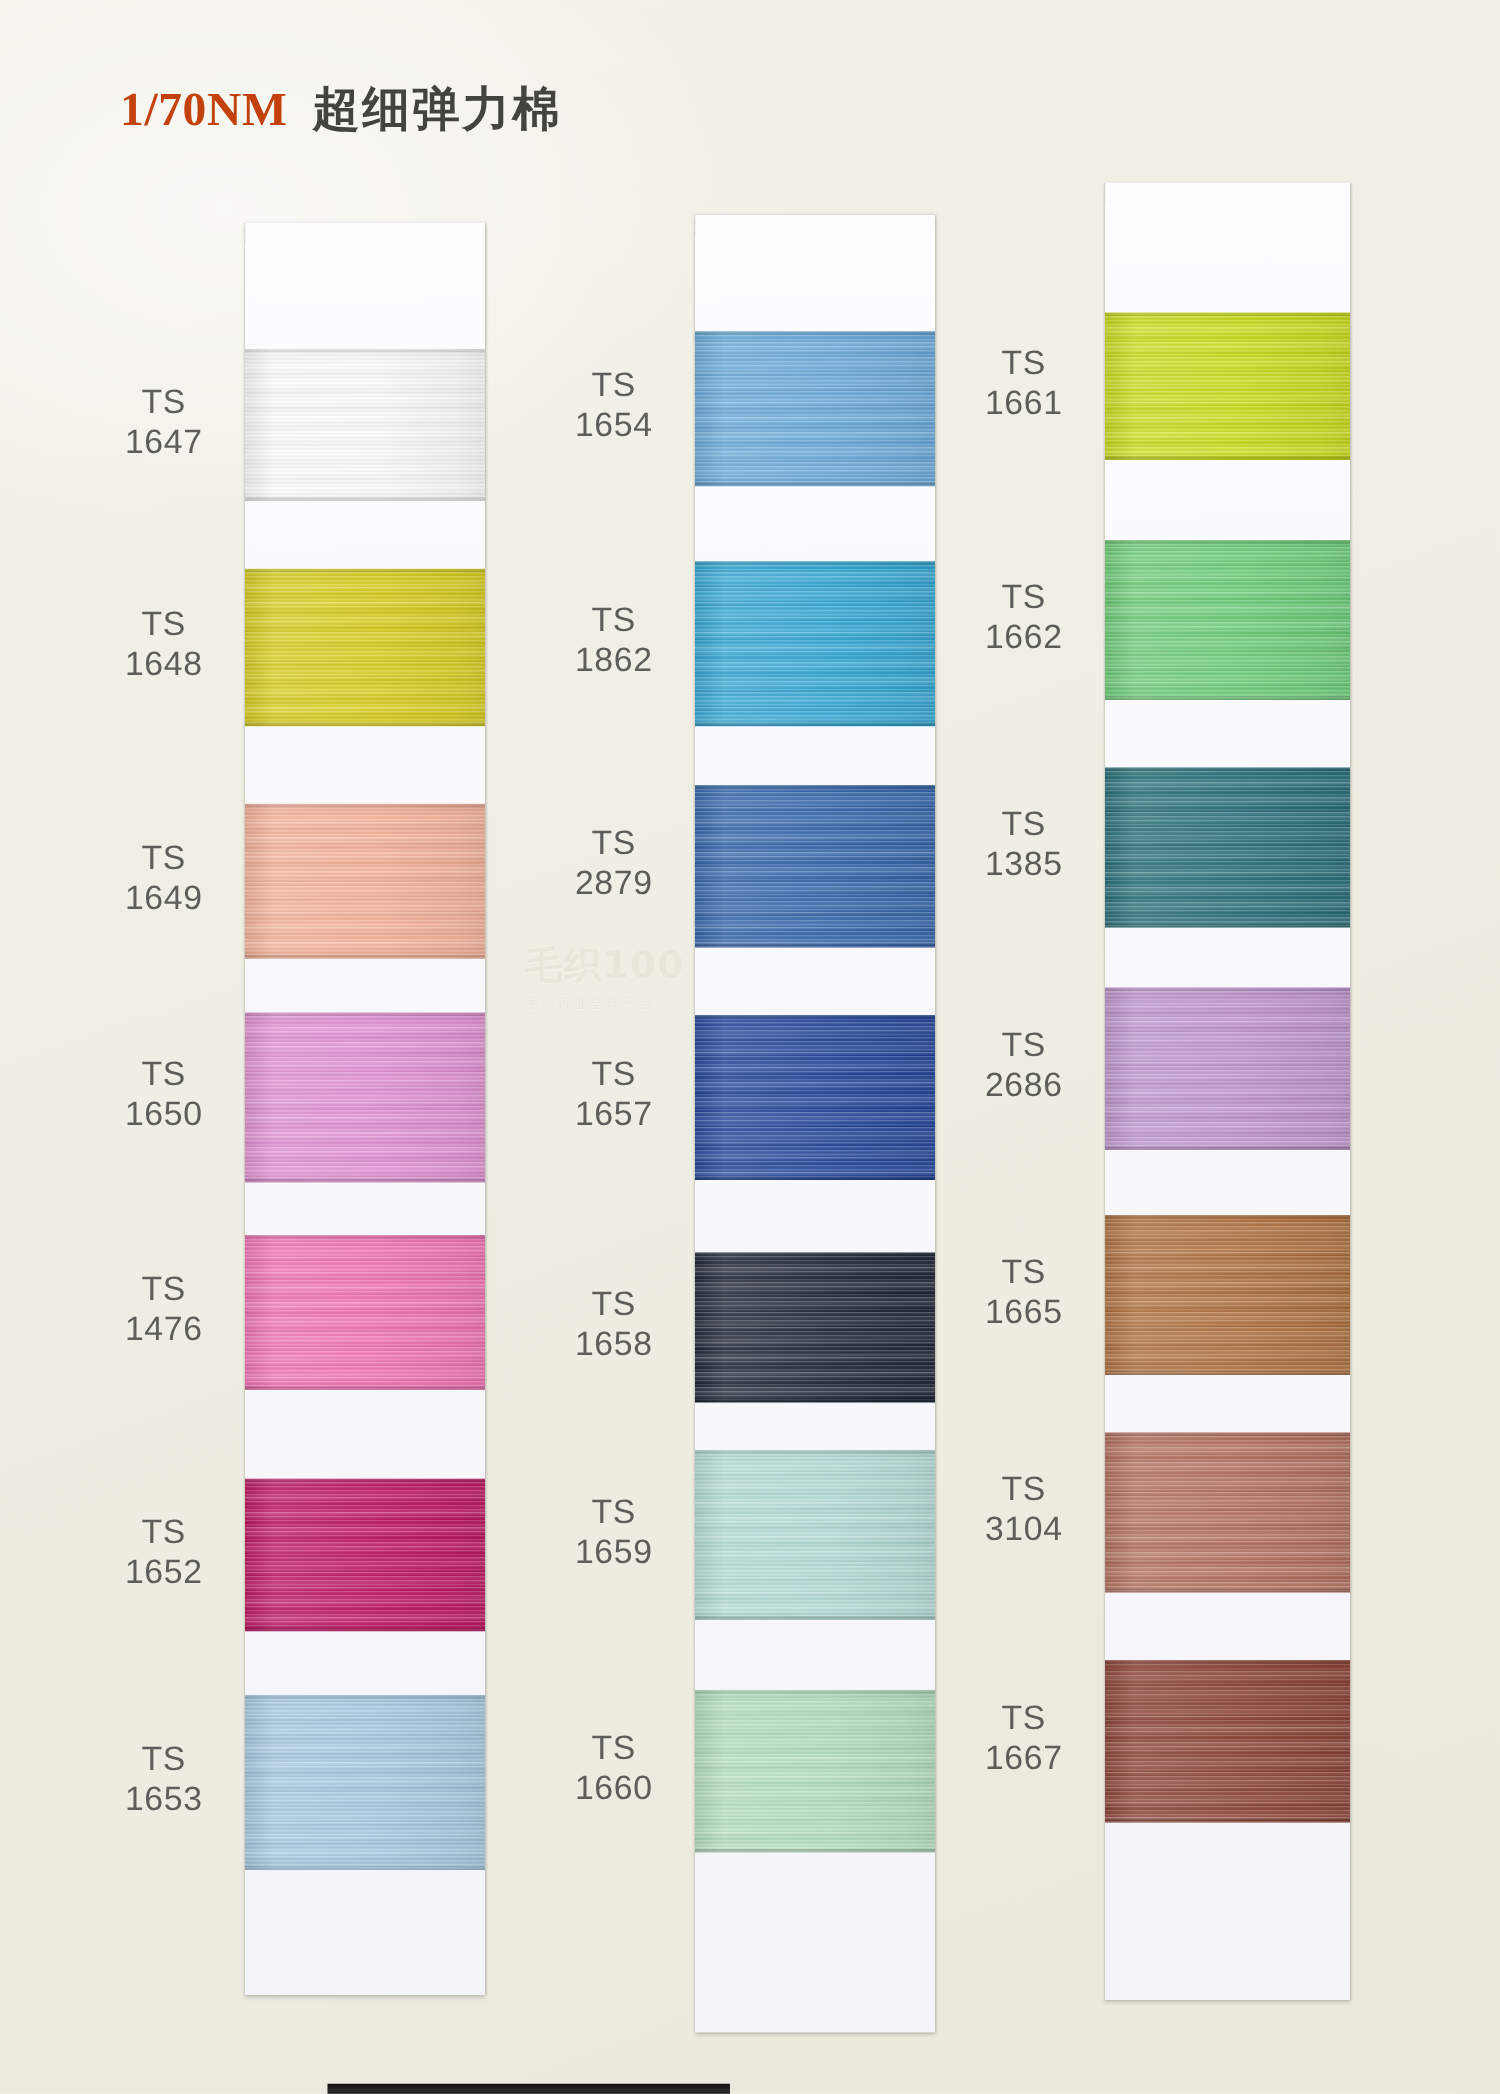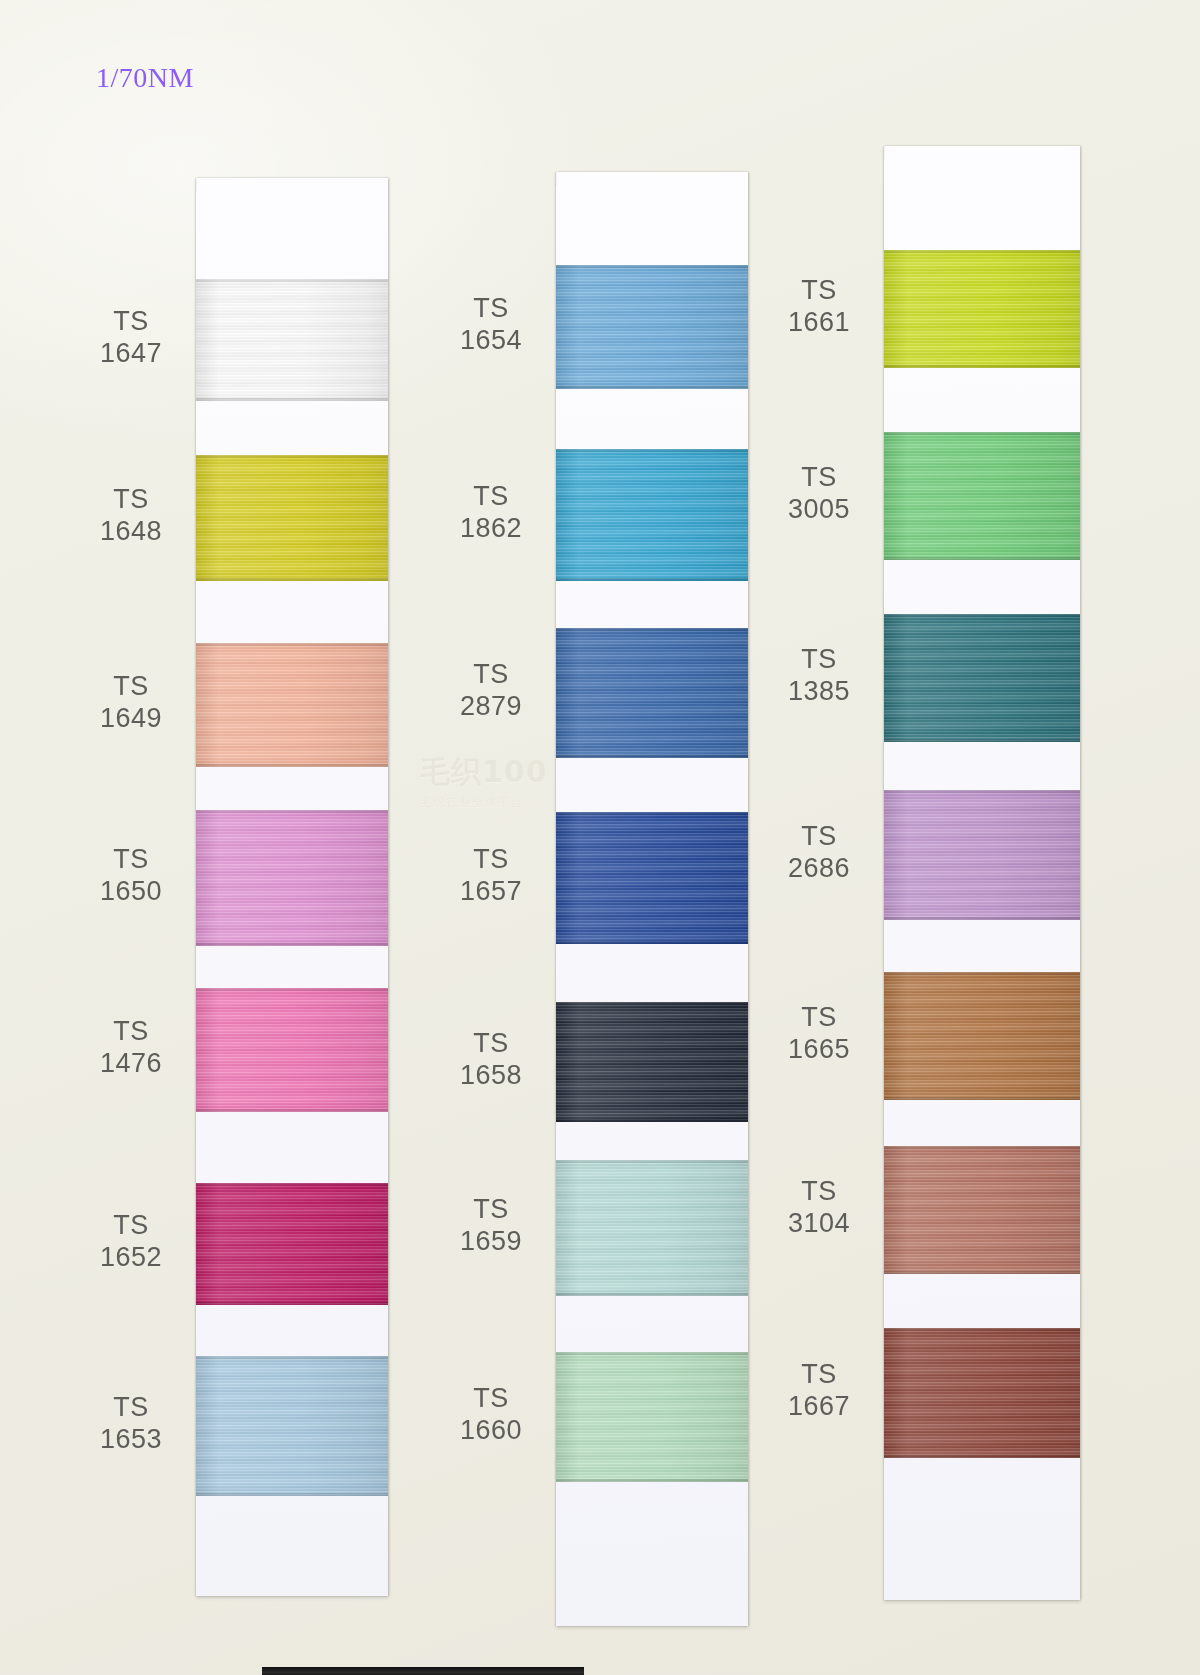--- a/index.html
+++ b/index.html
@@ -33,23 +33,23 @@
     left: 96px;
     top: 62px;
     width: 1000px;
     height: 60px;
     display: flex;
     align-items: baseline;
     white-space: nowrap;
   }
   .title-main {
     font-family: "Liberation Serif", serif;
-    font-weight: normal;
-    font-size: 28px;
-    color: #8b5cf6;
+    font-weight: bold;
+    font-size: 38px;
+    color: #c2410c;
     letter-spacing: .5px;
   }
   .title-cn {
     font-family: "DejaVu Sans", sans-serif;
     font-weight: bold;
     font-size: 38px;
     color: #44443f;
     margin-left: 20px;
     letter-spacing: 2px;
   }
@@ -188,20 +188,21 @@
     background: linear-gradient(180deg, #111 0%, #2c2c2c 60%, #000 100%);
   }
 </style>
 </head>
 <body>
 
 <div id="paper-noise"></div>
 
 <div id="header">
   <span class="title-main">1/70NM</span>
+  <span class="title-cn">超细弹力棉</span>
 </div>
 
 <div id="columns-root">
     <div class="column">
       <div class="label" style="left: 56px; top: 306px;">
         <span class="ts">TS</span>
         <span class="num">1647</span>
       </div>
       <div class="label" style="left: 56px; top: 484px;">
         <span class="ts">TS</span>
@@ -346,21 +347,21 @@
         </div>
       </div>
     </div>
     <div class="column">
       <div class="label" style="left: 744px; top: 275px;">
         <span class="ts">TS</span>
         <span class="num">1661</span>
       </div>
       <div class="label" style="left: 744px; top: 462px;">
         <span class="ts">TS</span>
-        <span class="num">3005</span>
+        <span class="num">1662</span>
       </div>
       <div class="label" style="left: 744px; top: 644px;">
         <span class="ts">TS</span>
         <span class="num">1385</span>
       </div>
       <div class="label" style="left: 744px; top: 821px;">
         <span class="ts">TS</span>
         <span class="num">2686</span>
       </div>
       <div class="label" style="left: 744px; top: 1002px;">

